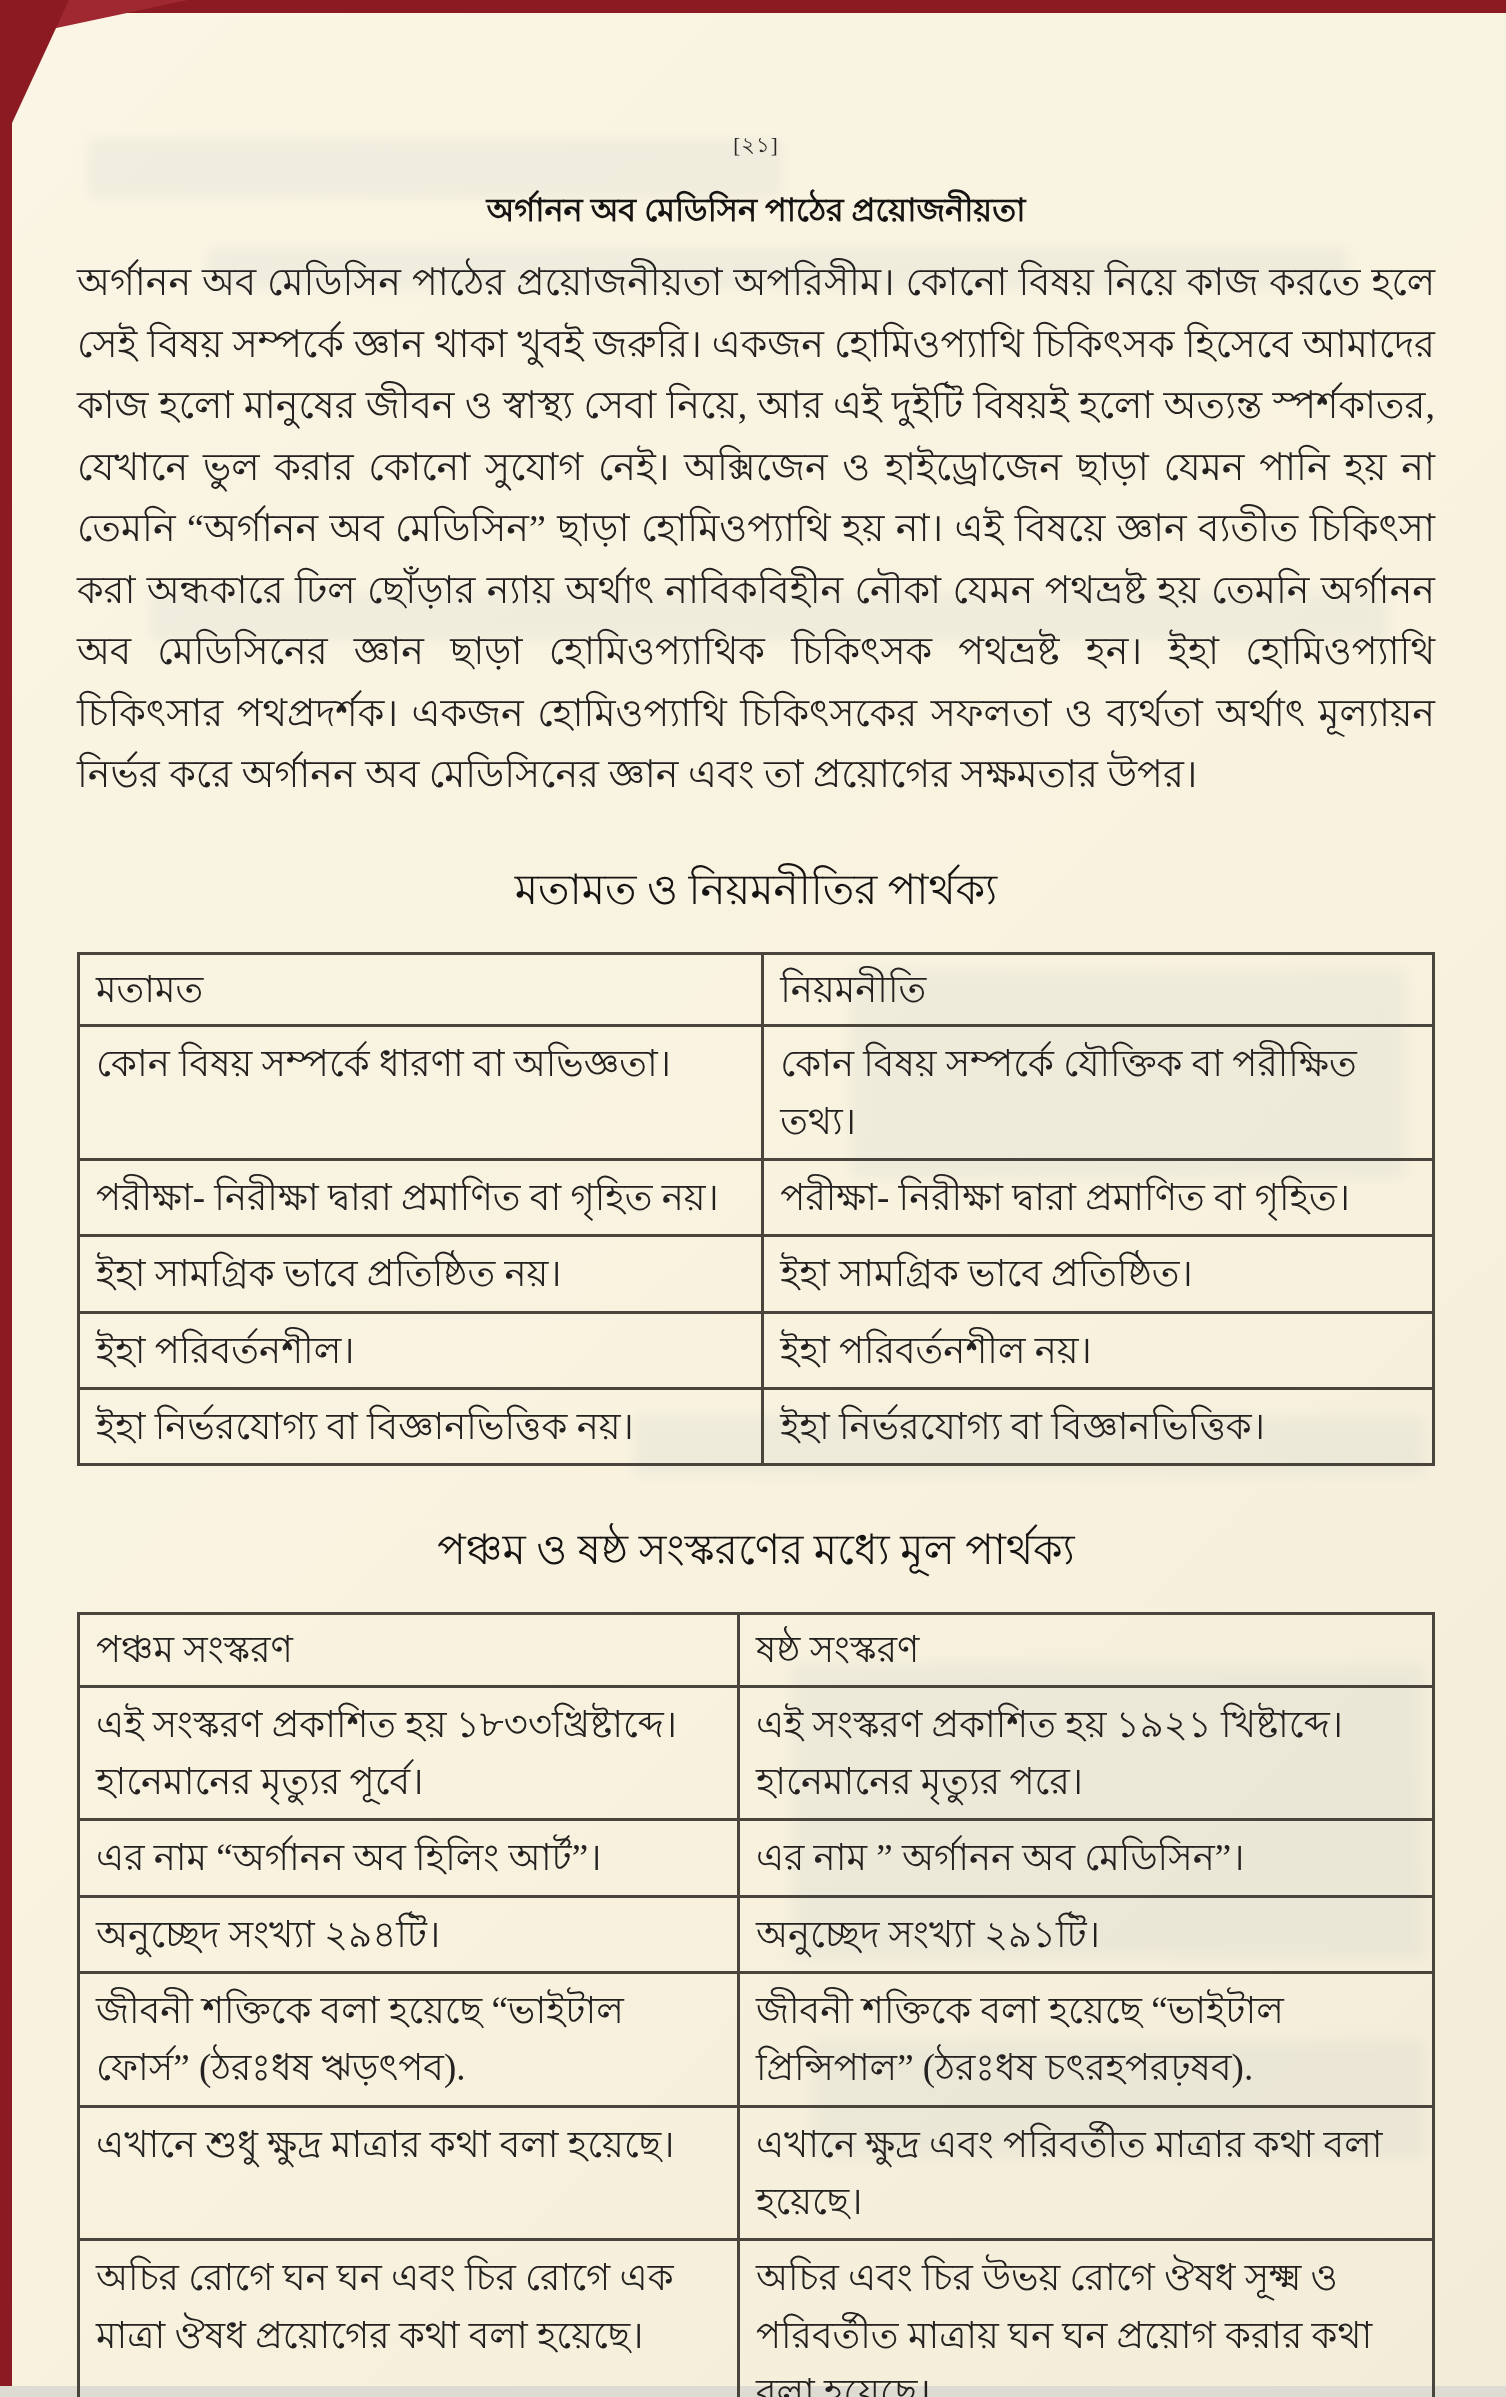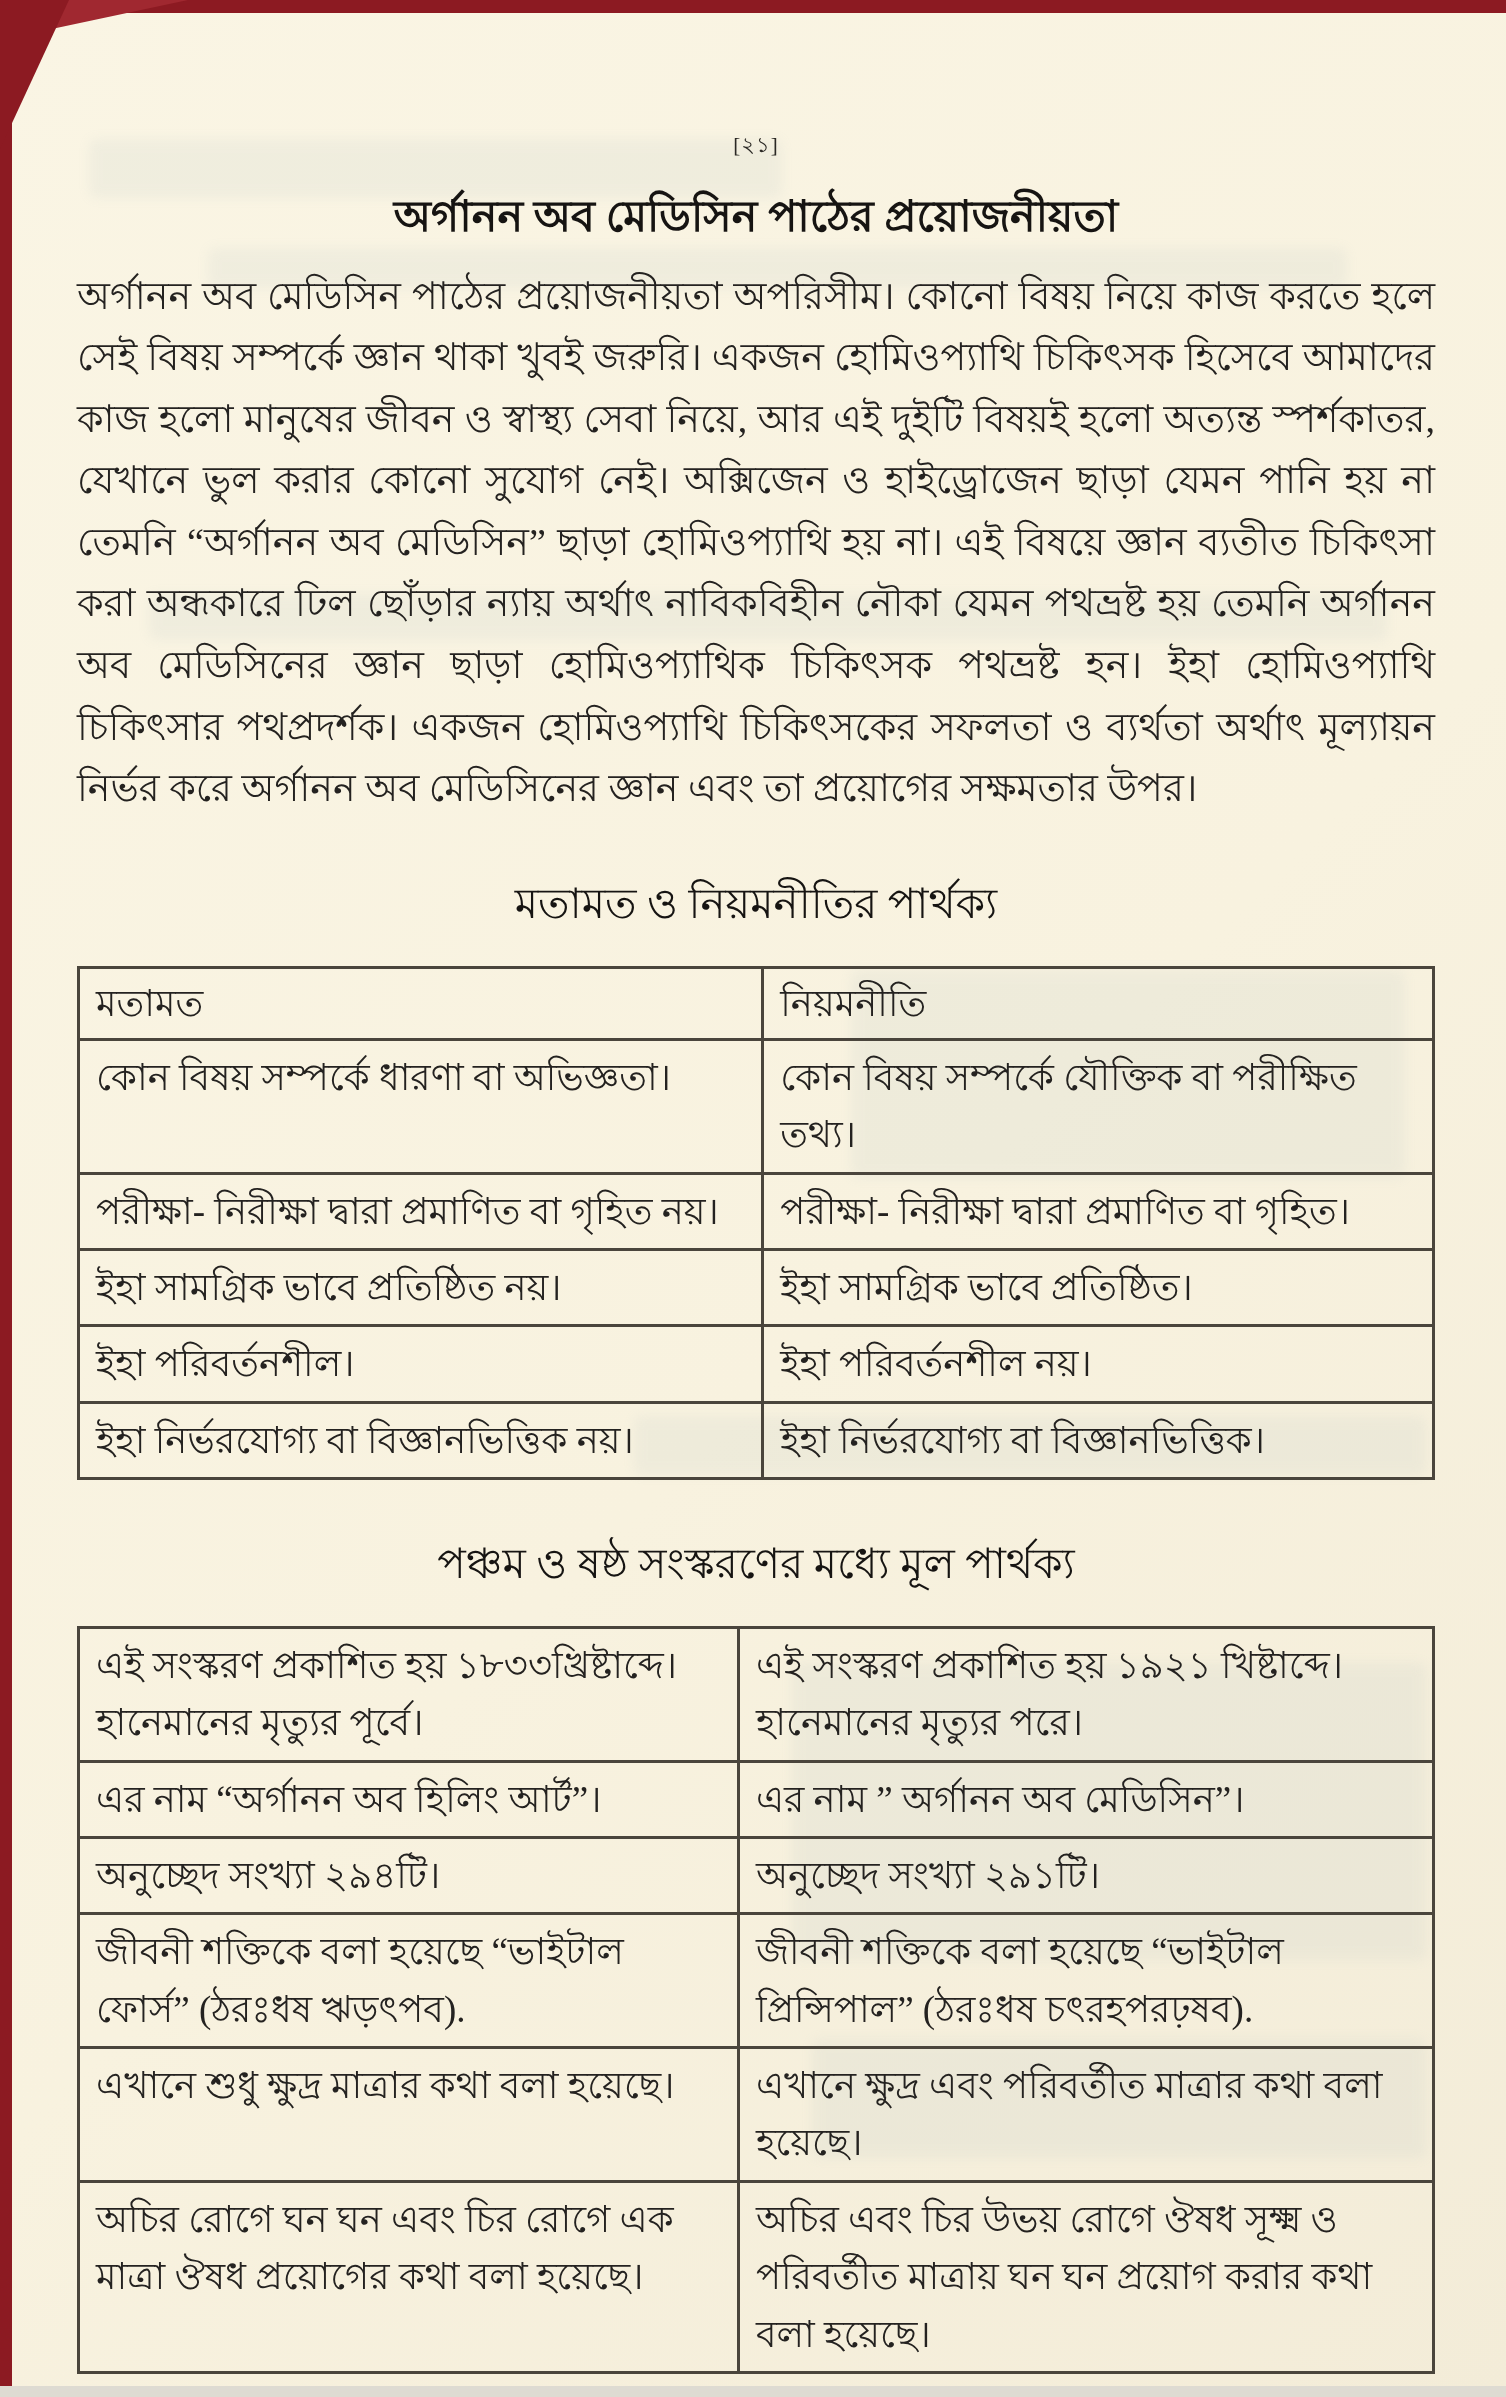--- a/index.html
+++ b/index.html
@@ -27,21 +27,21 @@
   }
   .edge-bottom{position:absolute;bottom:0;left:0;width:1507px;height:12px;background:#dedbd2;}
 
   .content{position:absolute;top:129px;left:77px;width:1358px;}
 
   .page-number{
     text-align:center;font-size:21px;letter-spacing:1px;color:#2a2824;
     margin:0 0 26px 0;
   }
   h1.title{
-    text-align:center;font-size:43px;line-height:1.25;font-weight:bold;
+    text-align:center;font-size:32px;line-height:1.25;font-weight:bold;
     margin:8px 0 22px 0;color:#161412;
   }
   .body-par{
     font-size:38px;line-height:1.62;text-align:justify;margin:0;color:#242220;
   }
   h2.sec-title{
     text-align:center;font-size:42px;font-weight:normal;color:#161412;
     margin:51px 0 24px 0;
   }
   table.cmp{
@@ -129,20 +129,24 @@
       </table>
 
     <h2 class="sec-title">পঞ্চম ও ষষ্ঠ সংস্করণের মধ্যে মূল পার্থক্য</h2>
 
     <table class="cmp t2">
       <colgroup>
           <col class="l">
           <col class="r">
         </colgroup>
       <tbody>
+          <tr>
+        <th>পঞ্চম সংস্করণ</th>
+        <th>ষষ্ঠ সংস্করণ</th>
+      </tr>
       <tr>
         <td>এই সংস্করণ প্রকাশিত হয় ১৮৩৩খ্রিষ্টাব্দে। হানেমানের মৃত্যুর পূর্বে।</td>
         <td>এই সংস্করণ প্রকাশিত হয় ১৯২১ খিষ্টাব্দে। হানেমানের মৃত্যুর পরে।</td>
       </tr>
       <tr>
         <td>এর নাম “অর্গানন অব হিলিং আর্ট”।</td>
         <td>এর নাম ” অর্গানন অব মেডিসিন”।</td>
       </tr>
       <tr>
         <td>অনুচ্ছেদ সংখ্যা ২৯৪টি।</td>

